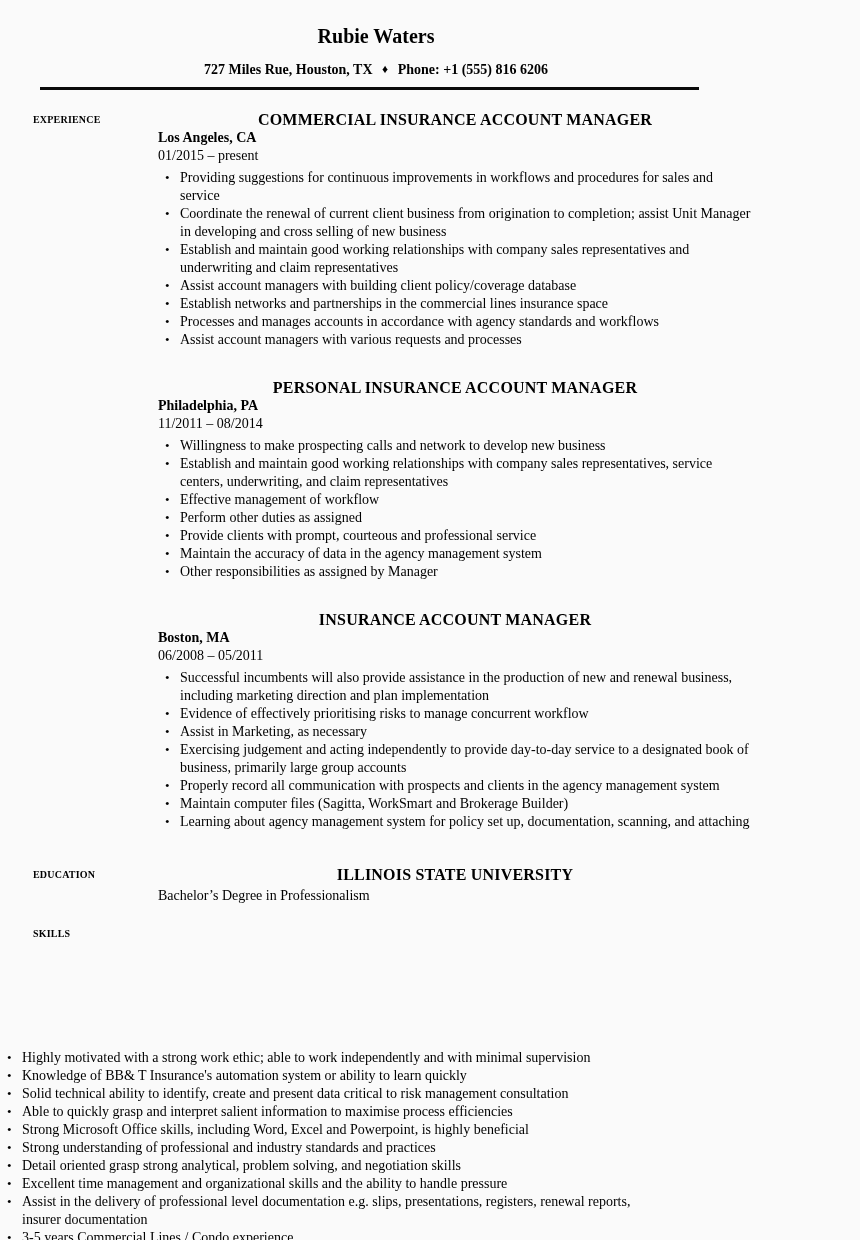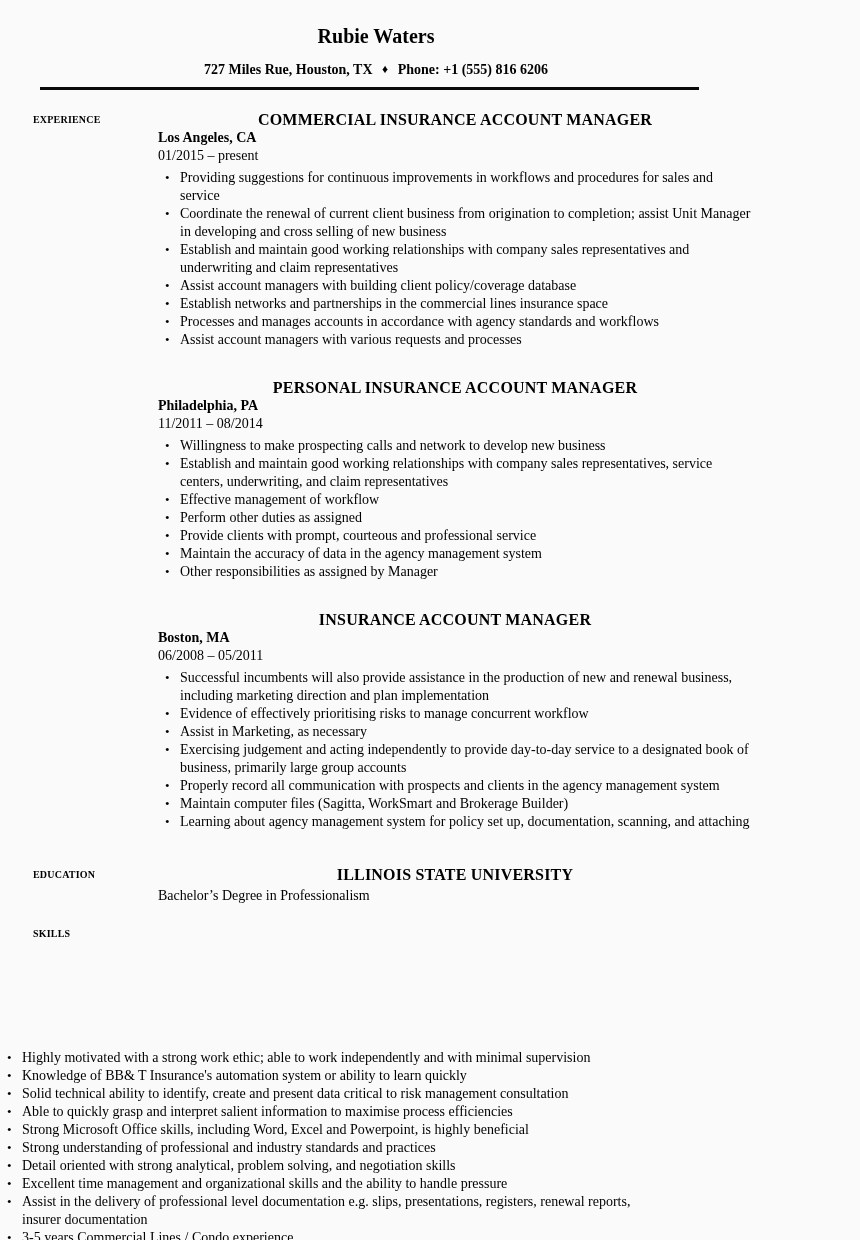--- a/index.html
+++ b/index.html
@@ -126,21 +126,21 @@
   <section class="section section-skills">
     <div class="section-label">SKILLS</div>
     <div class="section-body">
       <ul class="bullets">
         <li>Highly motivated with a strong work ethic; able to work independently and with minimal supervision</li>
         <li>Knowledge of BB&amp; T Insurance's automation system or ability to learn quickly</li>
         <li>Solid technical ability to identify, create and present data critical to risk management consultation</li>
         <li>Able to quickly grasp and interpret salient information to maximise process efficiencies</li>
         <li>Strong Microsoft Office skills, including Word, Excel and Powerpoint, is highly beneficial</li>
         <li>Strong understanding of professional and industry standards and practices</li>
-        <li>Detail oriented with strong analytical, problem solving, and negotiation skills</li>
+        <li>Detail oriented grasp strong analytical, problem solving, and negotiation skills</li>
         <li>Excellent time management and organizational skills and the ability to handle pressure</li>
         <li>Assist in the delivery of professional level documentation e.g. slips, presentations, registers, renewal reports, insurer documentation</li>
         <li>3-5 years Commercial Lines / Condo experience</li>
       </ul>
     </div>
   </section>
 
 </div>
 
 </body></html>

